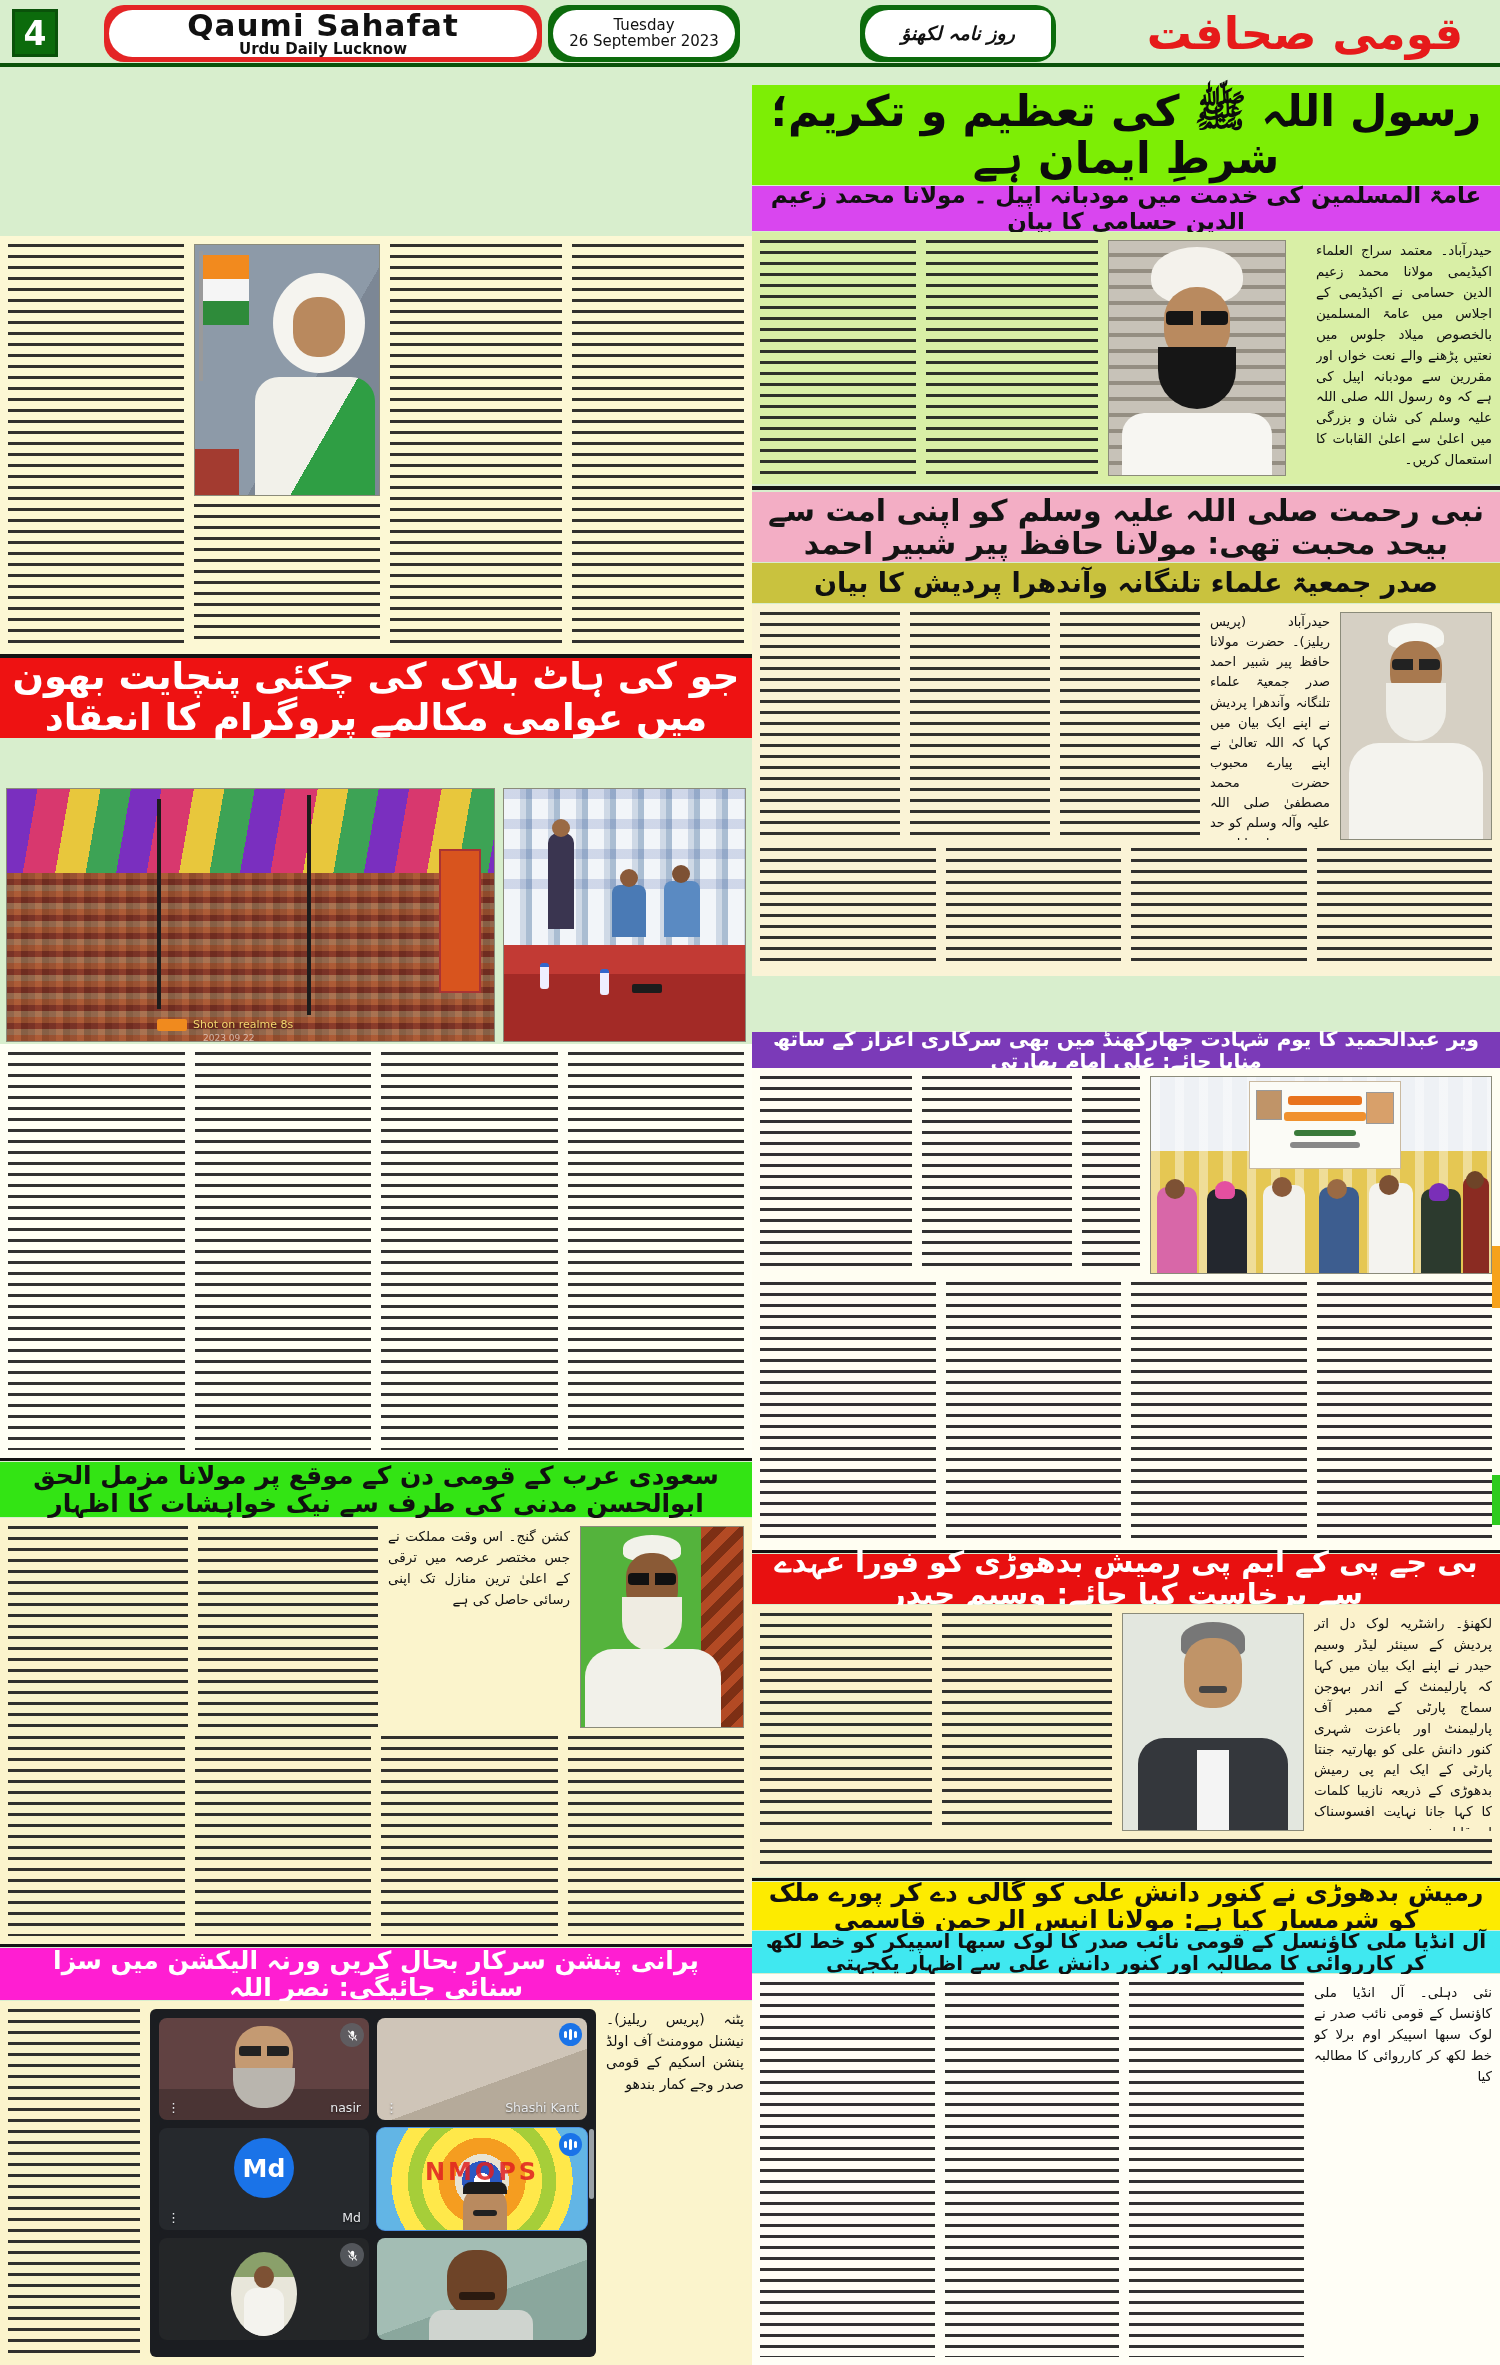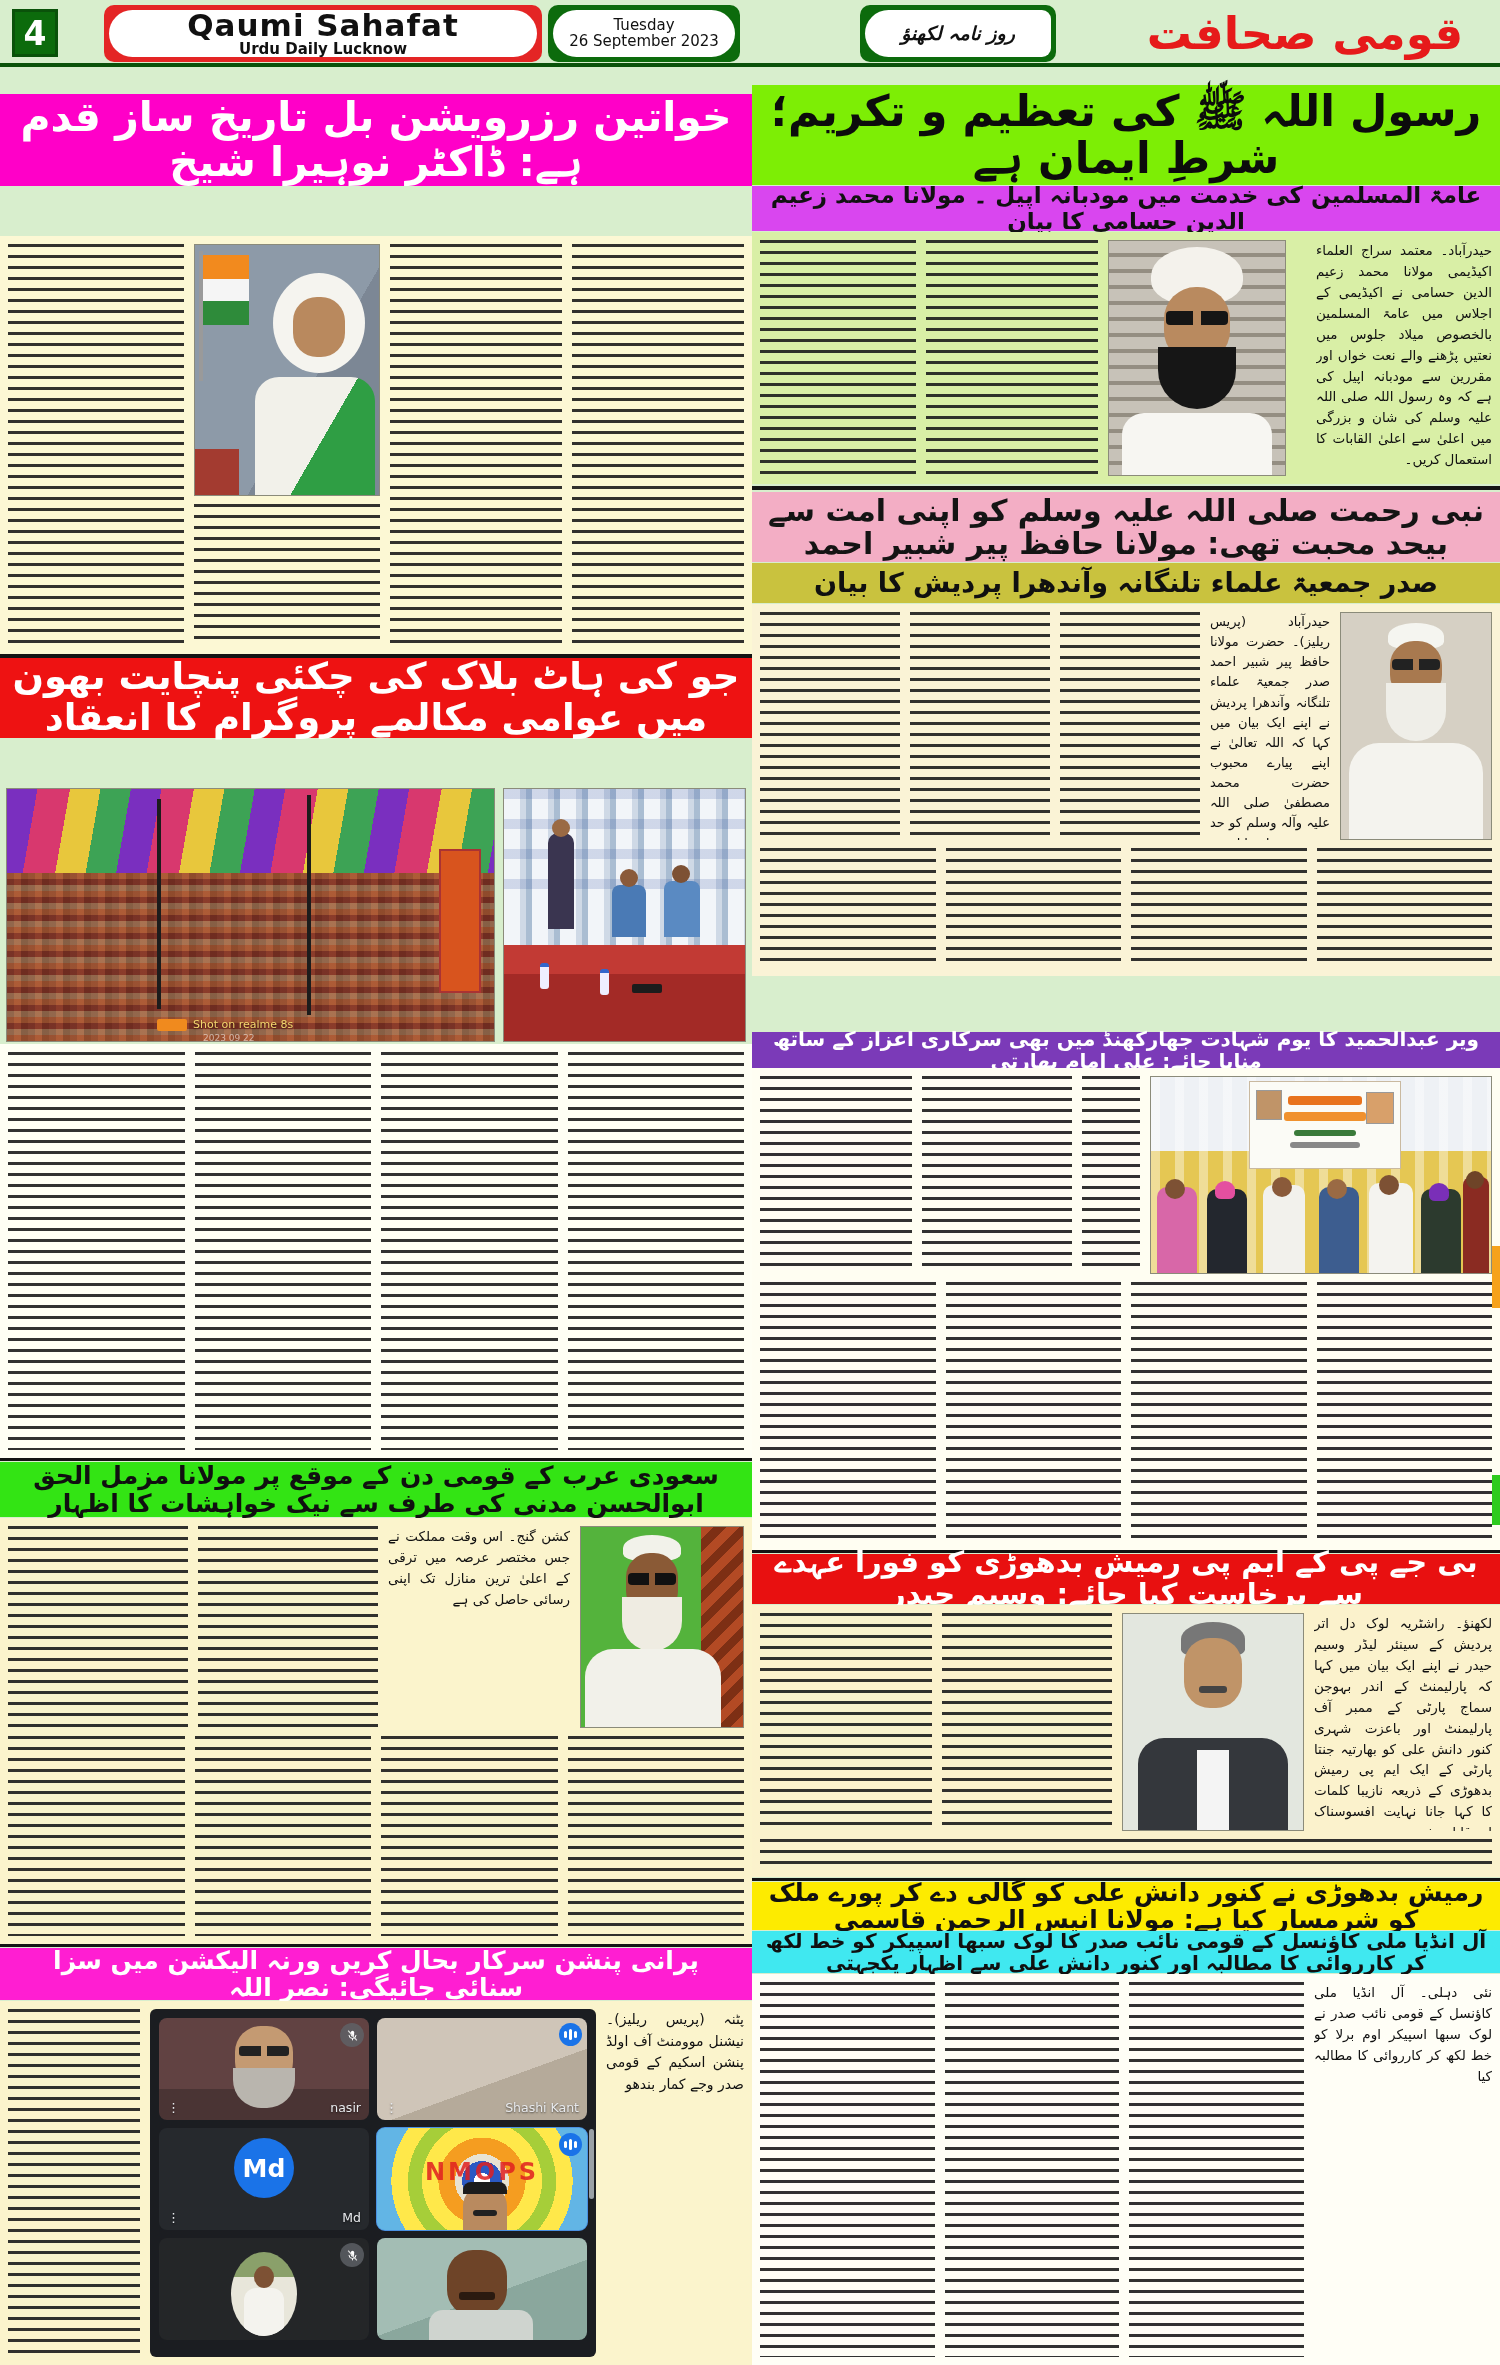--- a/index.html
+++ b/index.html
@@ -10,21 +10,21 @@
         font-weight:700;line-height:1.1;padding:2px 12px;box-sizing:border-box;}
   .bodyw{box-sizing:border-box;padding:8px;display:flex;gap:10px;direction:rtl;align-items:stretch;}
   .vstack{box-sizing:border-box;padding:8px;display:flex;flex-direction:column;gap:8px;}
   .brow{display:flex;gap:10px;direction:rtl;}
   .col{min-width:0;}
   .ut{background-image:repeating-linear-gradient(to bottom,#1b1b1b 0px,#1b1b1b 2.6px,
        transparent 2.6px,transparent 11px);opacity:.9;}
   .lead{font-size:13.5px;line-height:1.55;text-align:justify;color:#101010;overflow:hidden;direction:rtl;}
   .photo{position:relative;overflow:hidden;flex:none;border:1px solid #8b8b7a;background:#ccc;}
   .hr{background:#141414;}
-  .pillwrap{display:flex;align-items:center;justify-content:center;border-radius:10px;}
+  .pillwrap{display:flex;align-items:center;justify-content:center;border-radius:20px;}
   .pillin{background:#fff;width:100%;height:100%;border-radius:24px;display:flex;flex-direction:column;
           align-items:center;justify-content:center;line-height:1.05;}
   
   .vc{background:#1b1d21;border-radius:6px;position:relative;box-sizing:border-box;padding:9px;
       display:grid;grid-template-columns:1fr 1fr;gap:8px;align-content:start;}
   .tile{position:relative;border-radius:8px;overflow:hidden;background:#2a2d31;height:102px;}
   .tlabel{position:absolute;left:8px;bottom:5px;right:8px;color:#e8eaed;font-size:12.5px;
           display:flex;justify-content:space-between;align-items:center;text-shadow:0 1px 2px #0009;}
   .kebab{color:#e8eaed;font-size:13px;}
   .aud{position:absolute;top:5px;right:5px;width:23px;height:23px;border-radius:50%;background:#1a73e8;
@@ -180,21 +180,20 @@
   <div class="sec bodyw" style="left:752px;top:1974px;width:748px;height:391px;background:#fffef6;">
     <div class="col lead" style="flex:0 0 178px;">نئی دہلی۔ آل انڈیا ملی کاؤنسل کے قومی نائب صدر نے لوک سبھا اسپیکر اوم برلا کو خط لکھ کر کارروائی کا مطالبہ کیا</div>
     <div class="col ut" style="flex:1;"></div>
     <div class="col ut" style="flex:1;"></div>
     <div class="col ut" style="flex:1;"></div>
   </div>
 
   <div class="sec" style="left:1492px;top:1246px;width:8px;height:62px;background:#f6a21b;"></div>
   <div class="sec" style="left:1492px;top:1475px;width:8px;height:50px;background:#2ecb1e;"></div>
 
-  <div class="sec band" style="left:0;top:94px;width:752px;height:92px;background:#ff00c8;color:#fff;font-size:41px;">خواتین رزرویشن بل تاریخ ساز قدم ہے: ڈاکٹر نوہیرا شیخ</div>
   <div class="sec bodyw" style="left:0;top:236px;width:752px;height:418px;background:#fcf8d4;">
     <div class="col ut" style="flex:0 0 172px;"></div>
     <div class="col ut" style="flex:0 0 172px;"></div>
     <div class="col" style="flex:0 0 186px;display:flex;flex-direction:column;gap:8px;">
       <div class="photo" style="width:184px;height:250px;background:linear-gradient(120deg,#8d9aa8 0 60%,#7c8795 60% 100%);">
         <div class="fig" style="left:4px;top:6px;width:4px;height:130px;background:#9a9a9a;"></div>
         <div class="fig" style="left:8px;top:10px;width:46px;height:24px;background:#f28a1e;"></div>
         <div class="fig" style="left:8px;top:34px;width:46px;height:22px;background:#f5f5f5;"></div>
         <div class="fig" style="left:8px;top:56px;width:46px;height:24px;background:#2e8b3a;"></div>
         <div class="fig" style="left:78px;top:28px;width:92px;height:100px;background:#f5f4ef;border-radius:50%;"></div>

